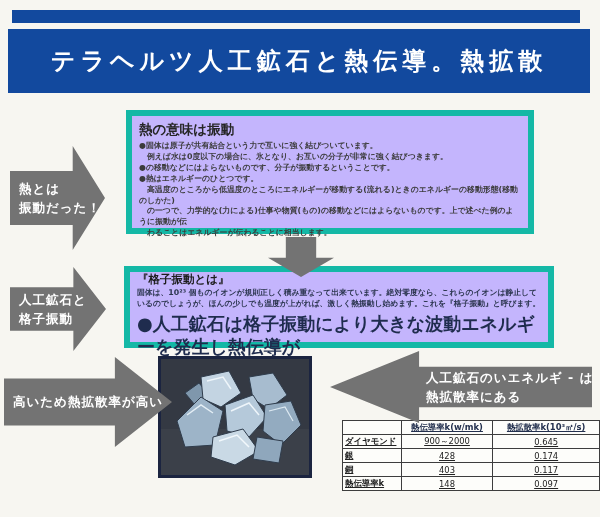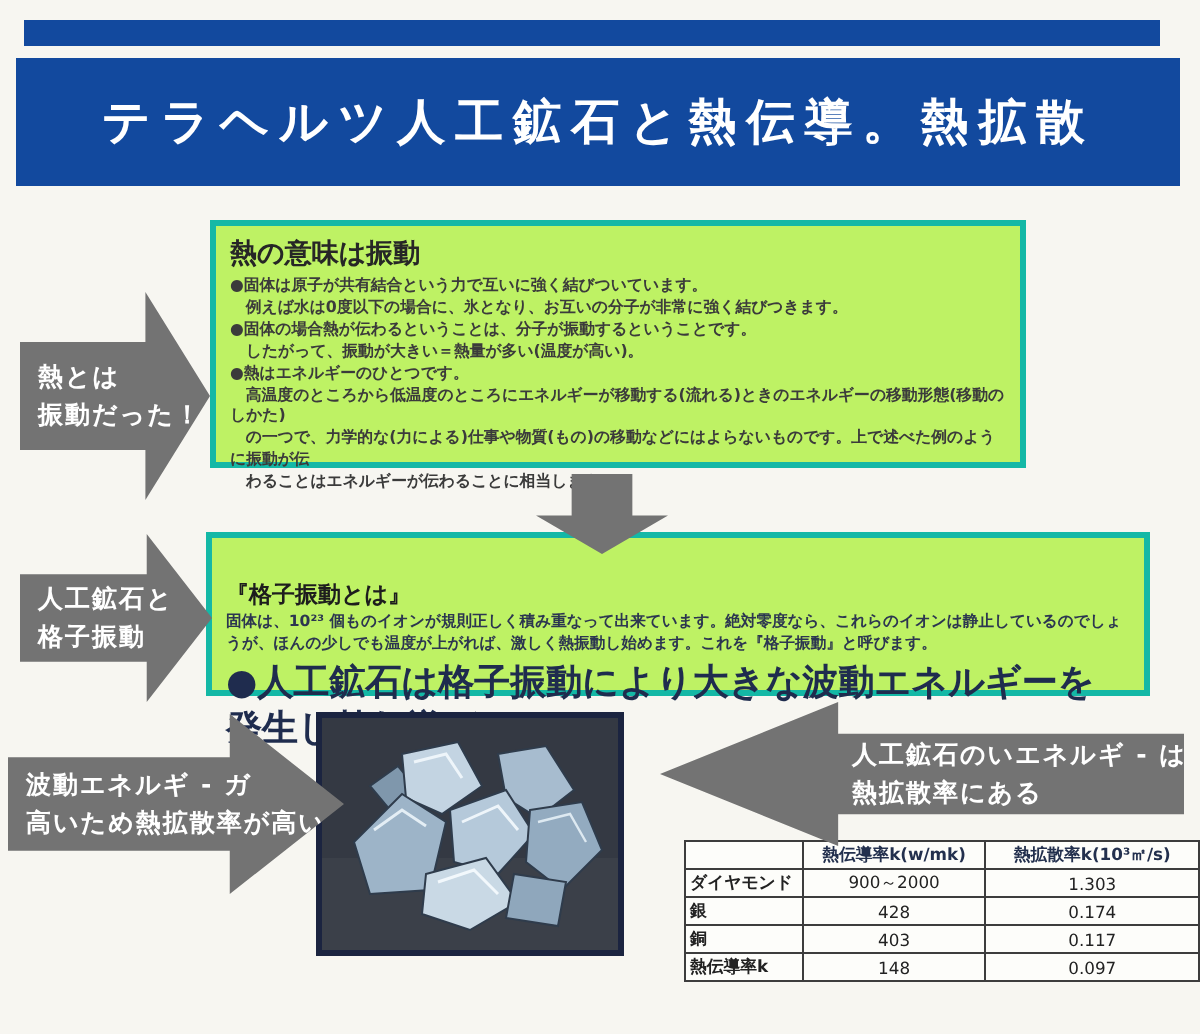--- a/index.html
+++ b/index.html
@@ -11,25 +11,25 @@
   
   .top-bar{position:absolute; left:12px; top:10px; width:568px; height:13px; background:#12499e;}
   
   .banner{
     position:absolute; left:8px; top:29px; width:582px; height:64px;
     background:#12499e; color:#ffffff;
     display:flex; align-items:center; justify-content:center;
     font-size:24px; font-weight:bold; letter-spacing:5px;
   }
   
-  .box{position:absolute; background:#bef264; border:3px solid #14b8a6; box-sizing:border-box;}
+  .box{position:absolute; background:#c4b5fd; border:6px solid #14b8a6; box-sizing:border-box;margin-left:21px;}
   .box1{left:105px; top:110px; width:408px; height:124px; padding:5px 7px;}
   .box1-title{font-size:13.5px; font-weight:bold; color:#262626; margin-bottom:2px;}
   .box1-line{font-size:7.9px; font-weight:600; line-height:1.38; color:#3b3b3b; white-space:pre-wrap;}
-  .box2{left:103px; top:266px; width:472px; height:82px; padding:21px 7px;}
+  .box2{left:103px; top:266px; width:430px; height:82px; padding:0 7px;}
   .box2-title{font-size:11.5px; font-weight:bold; color:#1d1d1d;}
   .box2-body{font-size:7.8px; font-weight:600; line-height:1.35; color:#2c3650; margin-top:1px;}
   .box2-bullet{font-size:18px; font-weight:bold; line-height:1.25; color:#1f2c4e; margin-top:4px; white-space:pre-wrap;}
   
   .arrow{position:absolute; background:#737373; z-index:3;}
   .arrow-right{clip-path:polygon(0 24%, 66% 24%, 66% 0, 100% 50%, 66% 100%, 66% 76%, 0 76%);}
   .arrow-left{clip-path:polygon(100% 22%, 34% 22%, 34% 0, 0 50%, 34% 100%, 34% 78%, 100% 78%);}
   .arrow-down{clip-path:polygon(27% 0, 73% 0, 73% 52%, 100% 52%, 50% 100%, 0 52%, 27% 52%);}
   .arrow1{left:10px; top:146px; width:95px; height:104px;}
   .arrow2{left:10px; top:267px; width:96px; height:84px;}
@@ -49,21 +49,21 @@
   }
   .photo svg{display:block;}
   
   .props-table{
     position:absolute; left:342px; top:420px;
     border-collapse:collapse; table-layout:fixed;
     font-size:8.4px; color:#222222; background:#fdfdfa; z-index:1;
   }
   .props-table th,.props-table td{
     border:1px solid #3d3d3d; padding:1px 2px; height:10px;
-    text-align:center; overflow:hidden; white-space:nowrap;
+    text-align:center; overflow:hidden; white-space:nowrap;text-decoration:underline;
   }
   .props-table th{font-weight:600; color:#23304e;}
   .props-table td.mat{text-align:left; font-weight:600;}
   .props-table tr.hl td{background:#f7ea3e; font-weight:700;}
   .c1{width:54px;} .c2{width:88px;} .c3{width:104px;}
 </style>
 </head>
 <body>
 
 <div class="page">
@@ -71,22 +71,21 @@
   <div class="top-bar"></div>
 
   <div class="banner">
     <span>テラヘルツ人工鉱石と熱伝導。熱拡散</span>
   </div>
 
   <div class="box box1">
     <div class="box1-title">熱の意味は振動</div>
     <div class="box1-line">●固体は原子が共有結合という力で互いに強く結びついています。</div>
     <div class="box1-line">　例えば水は0度以下の場合に、氷となり、お互いの分子が非常に強く結びつきます。</div>
-    <div class="box1-line">●固体の場合熱が伝わるということは、分子が振動するということです。</div>
-    <div class="box1-line">　したがって、振動が大きい＝熱量が多い(温度が高い)。</div>
+    <div class="box1-line">●の移動などにはよらないものです、分子が振動するということです。</div>
     <div class="box1-line">●熱はエネルギーのひとつです。</div>
     <div class="box1-line">　高温度のところから低温度のところにエネルギーが移動する(流れる)ときのエネルギーの移動形態(移動のしかた)</div>
     <div class="box1-line">　の一つで、力学的な(力による)仕事や物質(もの)の移動などにはよらないものです。上で述べた例のように振動が伝</div>
     <div class="box1-line">　わることはエネルギーが伝わることに相当します。</div>
   </div>
 
   <div class="arrow arrow-right arrow1">
     <div class="arrow-text">
       <div>熱とは</div>
       <div>振動だった！</div>
@@ -103,21 +102,20 @@
 
   <div class="arrow arrow-right arrow2">
     <div class="arrow-text">
       <div>人工鉱石と</div>
       <div>格子振動</div>
     </div>
   </div>
 
   <div class="arrow arrow-right arrow3">
     <div class="arrow-text">
-      <div>波動エネルギ - ガ</div>
       <div>高いため熱拡散率が高い</div>
     </div>
   </div>
 
   <div class="arrow arrow-left arrow4">
     <div class="arrow-text">
       <div>人工鉱石のいエネルギ - は</div>
       <div>熱拡散率にある</div>
     </div>
   </div>
@@ -145,21 +143,21 @@
   <table class="props-table">
     <tbody>
         <tr>
       <th class="c1"></th>
       <th class="c2">熱伝導率k(w/mk)</th>
       <th class="c3">熱拡散率k(10³㎡/s)</th>
     </tr>
     <tr>
       <td class="mat">ダイヤモンド</td>
       <td>900～2000</td>
-      <td>1.303</td>
+      <td>0.645</td>
     </tr>
     <tr>
       <td class="mat">銀</td>
       <td>428</td>
       <td>0.174</td>
     </tr>
     <tr>
       <td class="mat">銅</td>
       <td>403</td>
       <td>0.117</td>

